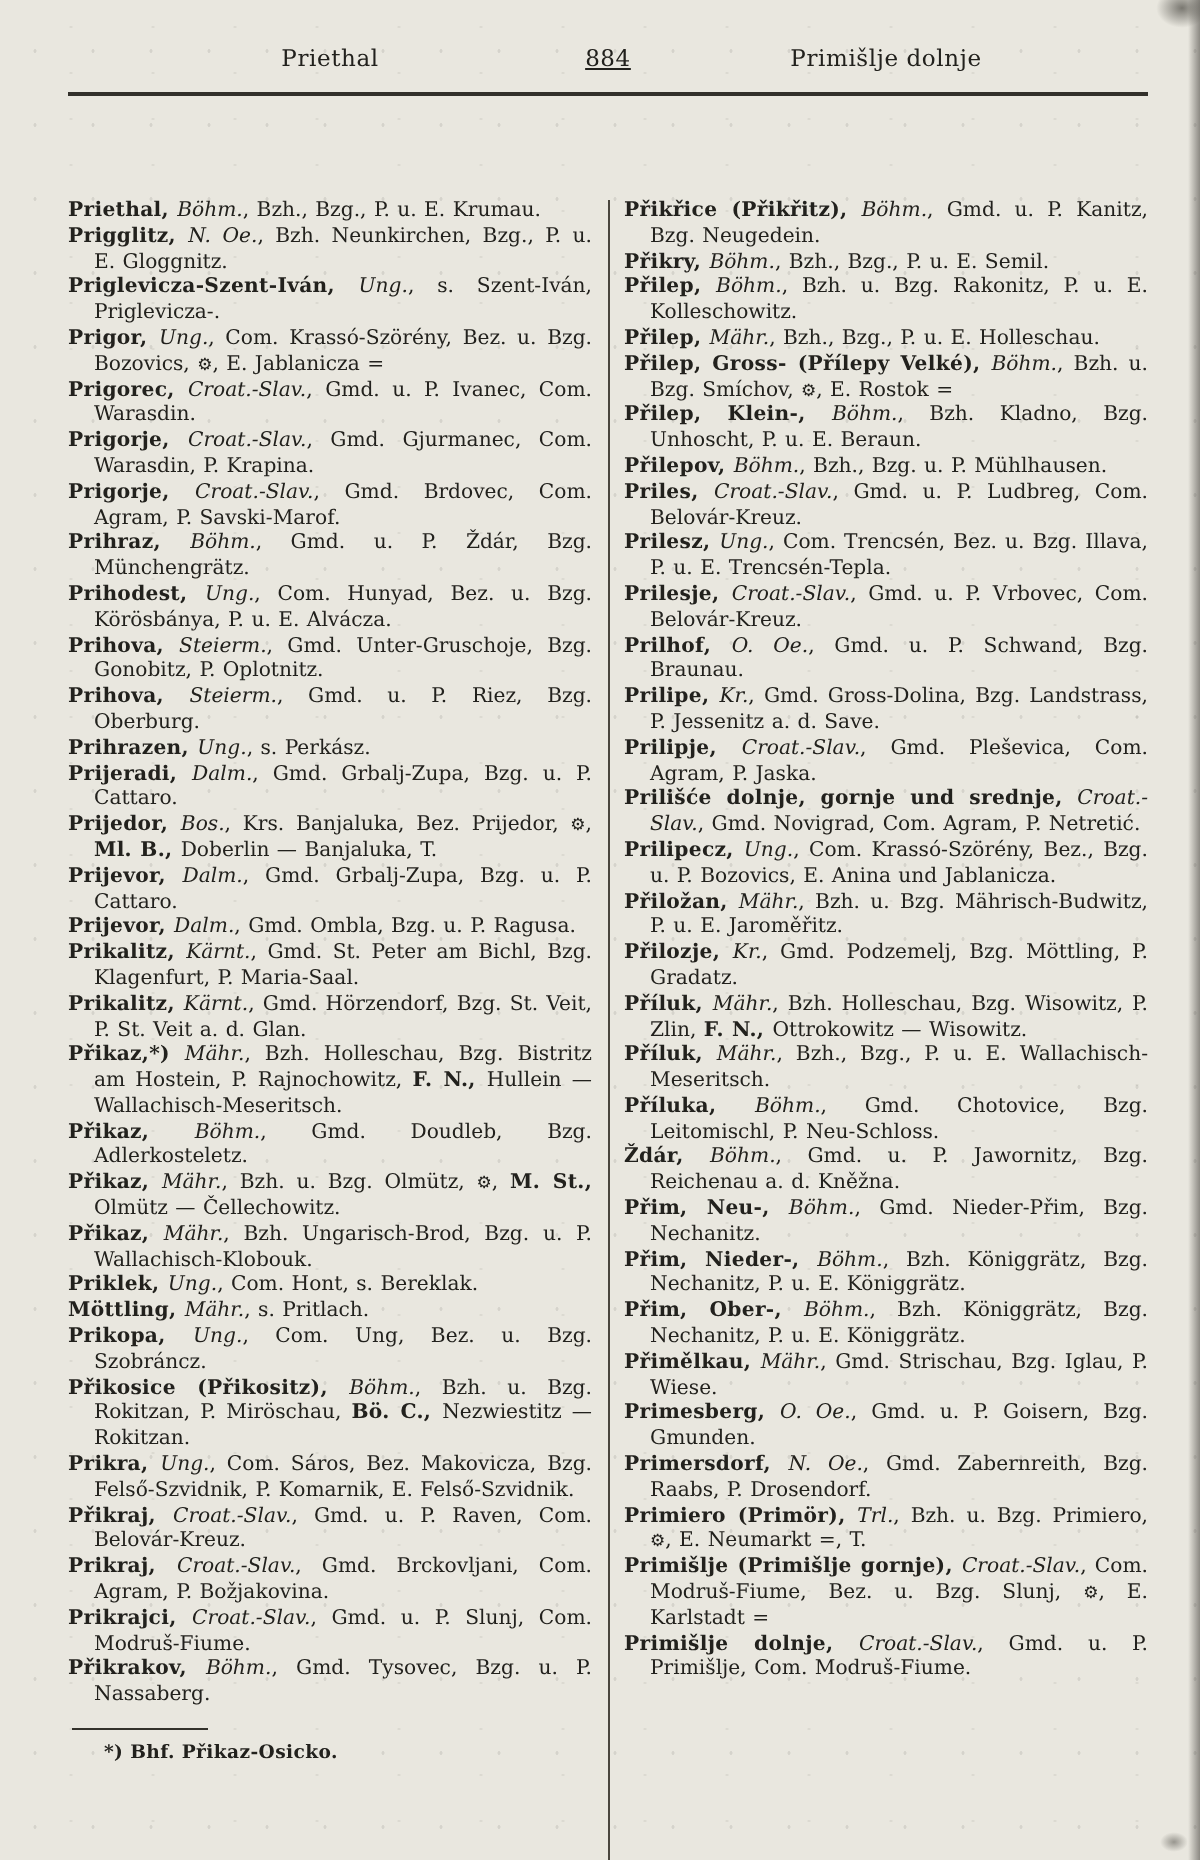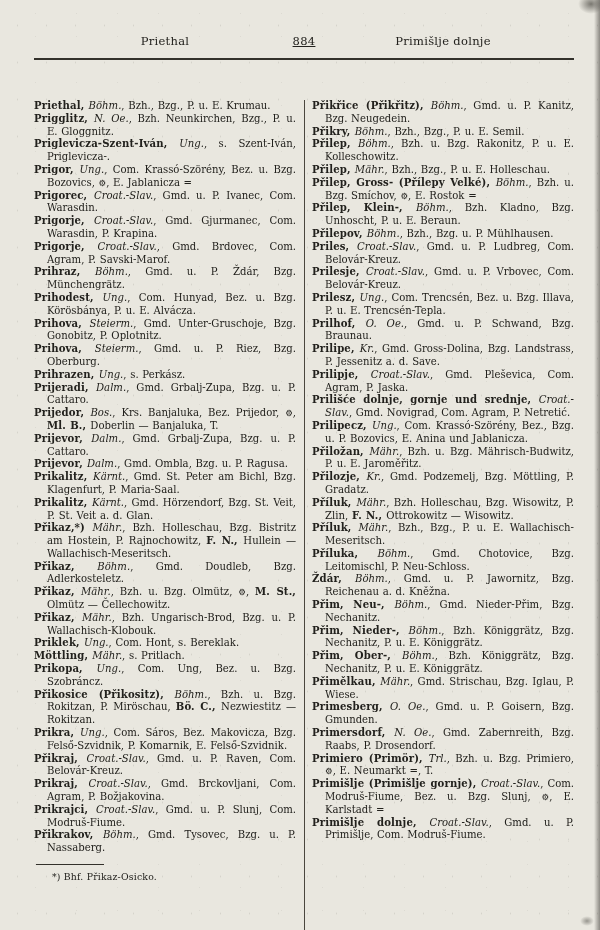--- a/index.html
+++ b/index.html
@@ -25,21 +25,21 @@
   .corner-smudge-tr{
     position:absolute;top:-6px;right:-4px;width:26px;height:20px;border-radius:50%;
     background:radial-gradient(ellipse at center, rgba(30,28,22,0.55), rgba(30,28,22,0) 70%);
   }
   .corner-smudge-br{
     position:absolute;bottom:4px;right:6px;width:14px;height:10px;border-radius:50%;
     background:radial-gradient(ellipse at center, rgba(30,28,22,0.4), rgba(30,28,22,0) 70%);
   }
 
   .page-header{
-    position:absolute;top:34px;left:34px;width:540px;height:24px;
+    position:absolute;top:22px;left:34px;width:540px;height:24px;
     display:grid;grid-template-columns:262px 16px 262px;
     font-size:11.5px;letter-spacing:0.3px;
     border-bottom:2px solid #33312b;
   }
   .page-header .ht{ text-align:center; }
   .page-header .pn{
     position:absolute;left:0;right:0;text-align:center;top:0;text-decoration:underline;
   }
 
   .text-block{
@@ -60,21 +60,21 @@
   }
   .entry .b{font-weight:700;letter-spacing:0.15px;}
   .entry .i{font-style:italic;}
   .entry .s{font-size:8.5px;}
 
   .footnote{ margin-top:9px; }
   .footnote-rule{
     width:68px;height:1px;background:#33312b;margin:0 0 6px 2px;
   }
   .footnote-text{
-    font-size:9.3px;font-weight:400;margin:0 0 0 18px;letter-spacing:0.2px;
+    font-size:9.3px;font-weight:700;margin:0 0 0 18px;letter-spacing:0.2px;
   }
 </style>
 </head>
 <body>
 
 <div class="page-header">
   <span class="ht">Priethal</span>
   <span></span>
   <span class="ht">Primišlje dolnje</span>
   <span class="pn">884</span>
@@ -121,22 +121,22 @@
   <div class="divider"></div>
   <div class="col">
       <p class="entry"><span class="b">Přikřice (Přikřitz), </span><span class="i">Böhm.</span><span class="n">, Gmd. u. P. Kanitz, Bzg. Neugedein.</span></p>
       <p class="entry"><span class="b">Přikry, </span><span class="i">Böhm.</span><span class="n">, Bzh., Bzg., P. u. E. Semil.</span></p>
       <p class="entry"><span class="b">Přilep, </span><span class="i">Böhm.</span><span class="n">, Bzh. u. Bzg. Rakonitz, P. u. E. Kolleschowitz.</span></p>
       <p class="entry"><span class="b">Přilep, </span><span class="i">Mähr.</span><span class="n">, Bzh., Bzg., P. u. E. Holleschau.</span></p>
       <p class="entry"><span class="b">Přilep, Gross- (Přílepy Velké), </span><span class="i">Böhm.</span><span class="n">, Bzh. u. Bzg. Smíchov, </span><span class="s">⚙</span><span class="n">, E. Rostok =</span></p>
       <p class="entry"><span class="b">Přilep, Klein-, </span><span class="i">Böhm.</span><span class="n">, Bzh. Kladno, Bzg. Unhoscht, P. u. E. Beraun.</span></p>
       <p class="entry"><span class="b">Přilepov, </span><span class="i">Böhm.</span><span class="n">, Bzh., Bzg. u. P. Mühlhausen.</span></p>
       <p class="entry"><span class="b">Priles, </span><span class="i">Croat.-Slav.</span><span class="n">, Gmd. u. P. Ludbreg, Com. Belovár-Kreuz.</span></p>
+      <p class="entry"><span class="b">Prilesz, </span><span class="i">Ung.</span><span class="n">, Com. Trencsén, Bez. u. Bzg. Illava, P. u. E. Trencsén-Tepla.</span></p>
       <p class="entry"><span class="b">Prilesje, </span><span class="i">Croat.-Slav.</span><span class="n">, Gmd. u. P. Vrbovec, Com. Belovár-Kreuz.</span></p>
-      <p class="entry"><span class="b">Prilesz, </span><span class="i">Ung.</span><span class="n">, Com. Trencsén, Bez. u. Bzg. Illava, P. u. E. Trencsén-Tepla.</span></p>
       <p class="entry"><span class="b">Prilhof, </span><span class="i">O. Oe.</span><span class="n">, Gmd. u. P. Schwand, Bzg. Braunau.</span></p>
       <p class="entry"><span class="b">Prilipe, </span><span class="i">Kr.</span><span class="n">, Gmd. Gross-Dolina, Bzg. Landstrass, P. Jessenitz a. d. Save.</span></p>
       <p class="entry"><span class="b">Prilipje, </span><span class="i">Croat.-Slav.</span><span class="n">, Gmd. Pleševica, Com. Agram, P. Jaska.</span></p>
       <p class="entry"><span class="b">Prilišće dolnje, gornje und srednje, </span><span class="i">Croat.-Slav.</span><span class="n">, Gmd. Novigrad, Com. Agram, P. Netretić.</span></p>
       <p class="entry"><span class="b">Prilipecz, </span><span class="i">Ung.</span><span class="n">, Com. Krassó-Szörény, Bez., Bzg. u. P. Bozovics, E. Anina und Jablanicza.</span></p>
       <p class="entry"><span class="b">Přiložan, </span><span class="i">Mähr.</span><span class="n">, Bzh. u. Bzg. Mährisch-Budwitz, P. u. E. Jaroměřitz.</span></p>
       <p class="entry"><span class="b">Přilozje, </span><span class="i">Kr.</span><span class="n">, Gmd. Podzemelj, Bzg. Möttling, P. Gradatz.</span></p>
       <p class="entry"><span class="b">Příluk, </span><span class="i">Mähr.</span><span class="n">, Bzh. Holleschau, Bzg. Wisowitz, P. Zlin, </span><span class="b">F. N., </span><span class="n">Ottrokowitz — Wisowitz.</span></p>
       <p class="entry"><span class="b">Příluk, </span><span class="i">Mähr.</span><span class="n">, Bzh., Bzg., P. u. E. Wallachisch-Meseritsch.</span></p>
       <p class="entry"><span class="b">Příluka, </span><span class="i">Böhm.</span><span class="n">, Gmd. Chotovice, Bzg. Leitomischl, P. Neu-Schloss.</span></p>

